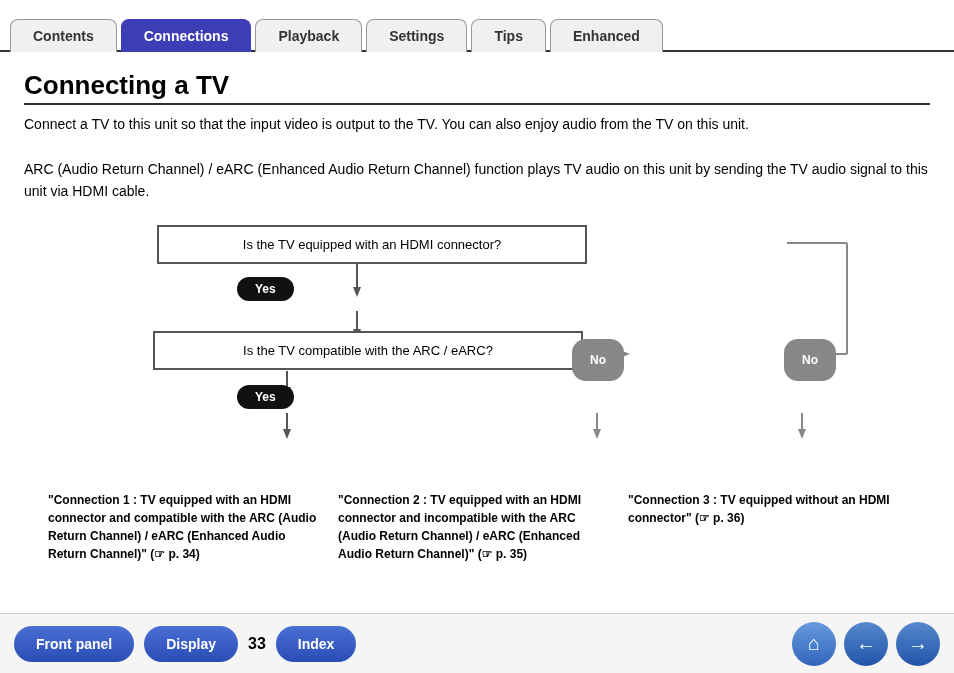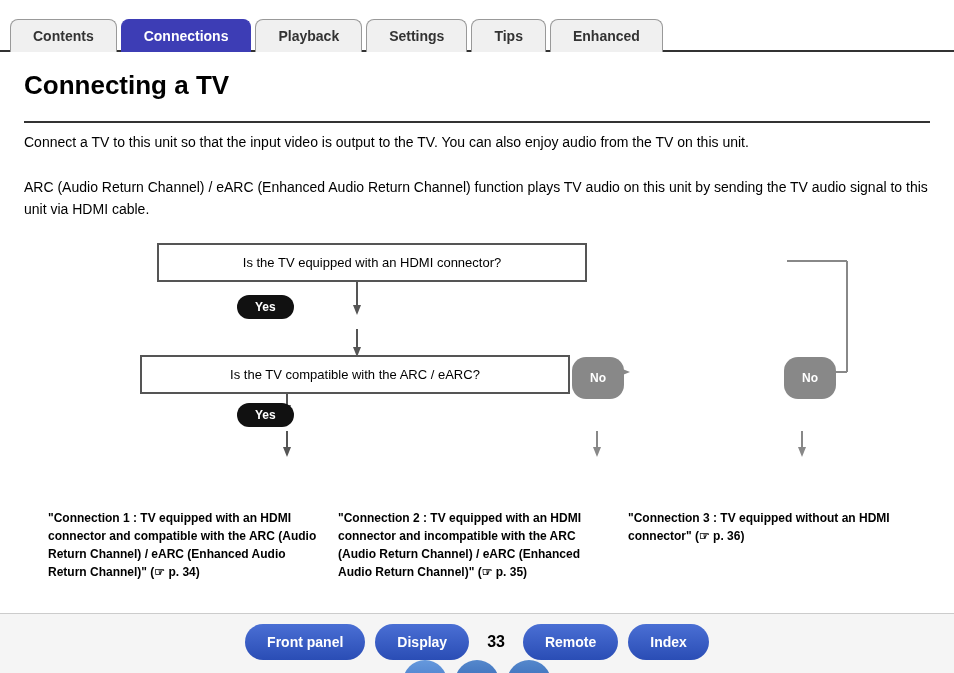--- a/index.html
+++ b/index.html
@@ -46,21 +46,21 @@
     
     .main-content {
       padding: 18px 24px 0 24px;
     }
 
     .page-title {
       font-size: 26px;
       font-weight: bold;
       margin-bottom: 8px;
       border-bottom: 2px solid #333;
-      padding-bottom: 20px;
+      padding-bottom: 2px;
     }
 
     .intro-text {
       font-size: 14px;
       line-height: 1.6;
       margin-bottom: 18px;
     }
 
     .flow-box {
       border: 2px solid #555;
@@ -121,21 +121,20 @@
       bottom: 0;
       left: 0;
       right: 0;
       background: #f5f5f5;
       border-top: 1px solid #ccc;
       display: flex;
       align-items: center;
       justify-content: space-between;
       padding: 10px 14px;
       height: 60px;
-      flex-direction: column;
     }
 
     .bottom-nav-left {
       display: flex;
       gap: 10px;
       align-items: center;
     }
 
     .bottom-btn {
       background: linear-gradient(to bottom, #4a6fd4, #2a4db5);
@@ -144,21 +143,21 @@
       border-radius: 22px;
       padding: 10px 22px;
       font-size: 14px;
       font-weight: bold;
       cursor: pointer;
     }
 
     .page-num {
       font-size: 16px;
       font-weight: bold;
-      margin: 0 8px;
+      margin: 0 0;
     }
 
     .bottom-nav-right {
       display: flex;
       gap: 8px;
       align-items: center;
     }
 
     .icon-btn {
       width: 44px;
@@ -242,21 +241,21 @@
     </svg>
 
     <div class="flow-box q1" style="left:130px; top:4px; width:430px; padding:10px 0;">
       <span>Is the TV equipped with an HDMI connector?</span>
     </div>
 
     <div class="badge-yes yes-badge-1" style="position:absolute; left:210px; top:56px;">
       <span>Yes</span>
     </div>
 
-    <div class="flow-box" style="position:absolute; left:113px; top:110px; width:430px; padding:10px 14px;margin-top:6px;">
+    <div class="flow-box" style="position:absolute; left:126px; top:110px; width:430px; padding:10px 14px;">
       <span>Is the TV compatible with the ARC / eARC?</span>
     </div>
 
     <div class="badge-yes" style="position:absolute; left:210px; top:164px;">
       <span>Yes</span>
     </div>
 
     <div class="badge-no" style="position:absolute; left:545px; top:118px;">
       <span>No</span>
     </div>
@@ -278,21 +277,20 @@
       <strong>"Connection 3 : TV equipped without an HDMI connector" (☞ p. 36)</strong>
     </div>
   </div>
 </div>
 
 <div class="bottom-nav">
   <div class="bottom-nav-left">
     <button class="bottom-btn">Front panel</button>
     <button class="bottom-btn">Display</button>
     <span class="page-num">33</span>
-    <button class="bottom-btn">Remote</button>
     <button class="bottom-btn">Index</button>
   </div>
   <div class="bottom-nav-right">
     <button class="icon-btn home-btn">
       <span>⌂</span>
     </button>
     <button class="icon-btn back-btn">
       <span>←</span>
     </button>
     <button class="icon-btn fwd-btn">

